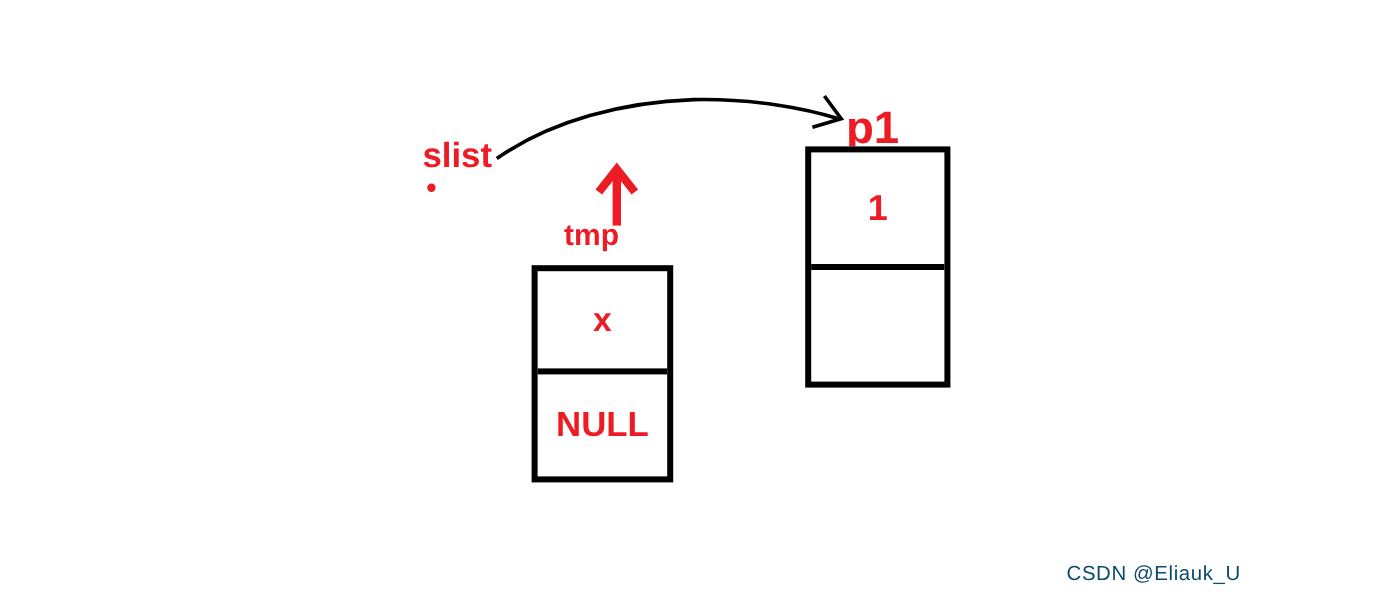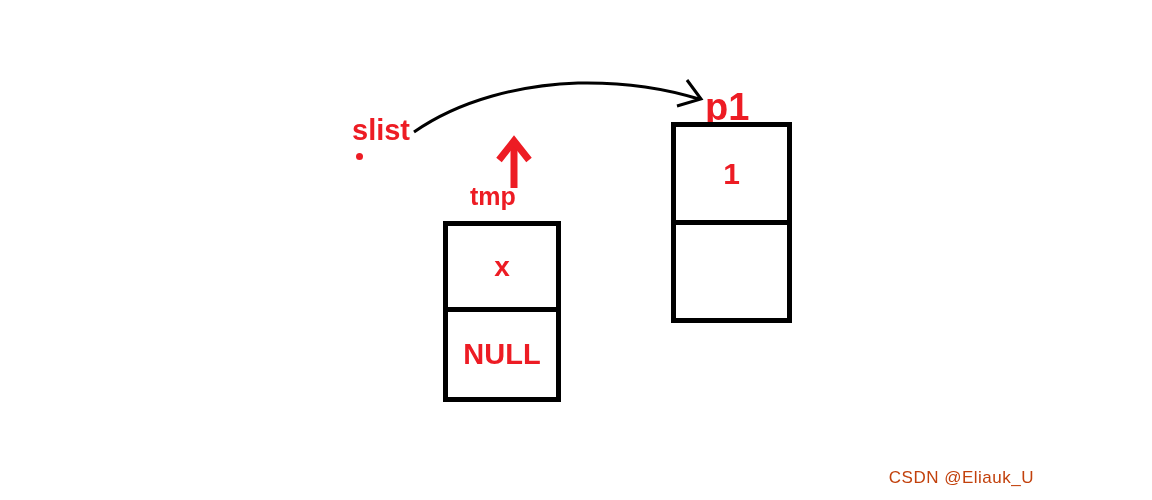--- a/index.html
+++ b/index.html
@@ -43,21 +43,21 @@
     color:#ed1c24;font-weight:bold;line-height:1;
   }
   .cell-top{border-bottom:5px solid #000000;}
   .node-tmp .cell-top{height:81px;font-size:28px;}
   .node-tmp .cell-bottom{flex:1;font-size:29px;}
   .node-p1 .cell-top{height:93px;font-size:30px;}
   .node-p1 .cell-bottom{flex:1;font-size:29px;}
   .watermark{
     position:absolute;
     right:10px;top:468px;
-    color:#c2410c;
+    color:#0c4a6e;
     font-size:17px;
     letter-spacing:0.5px;
     white-space:nowrap;
   }
 </style>
 </head>
 <body>
 
 <div class="canvas">
 

